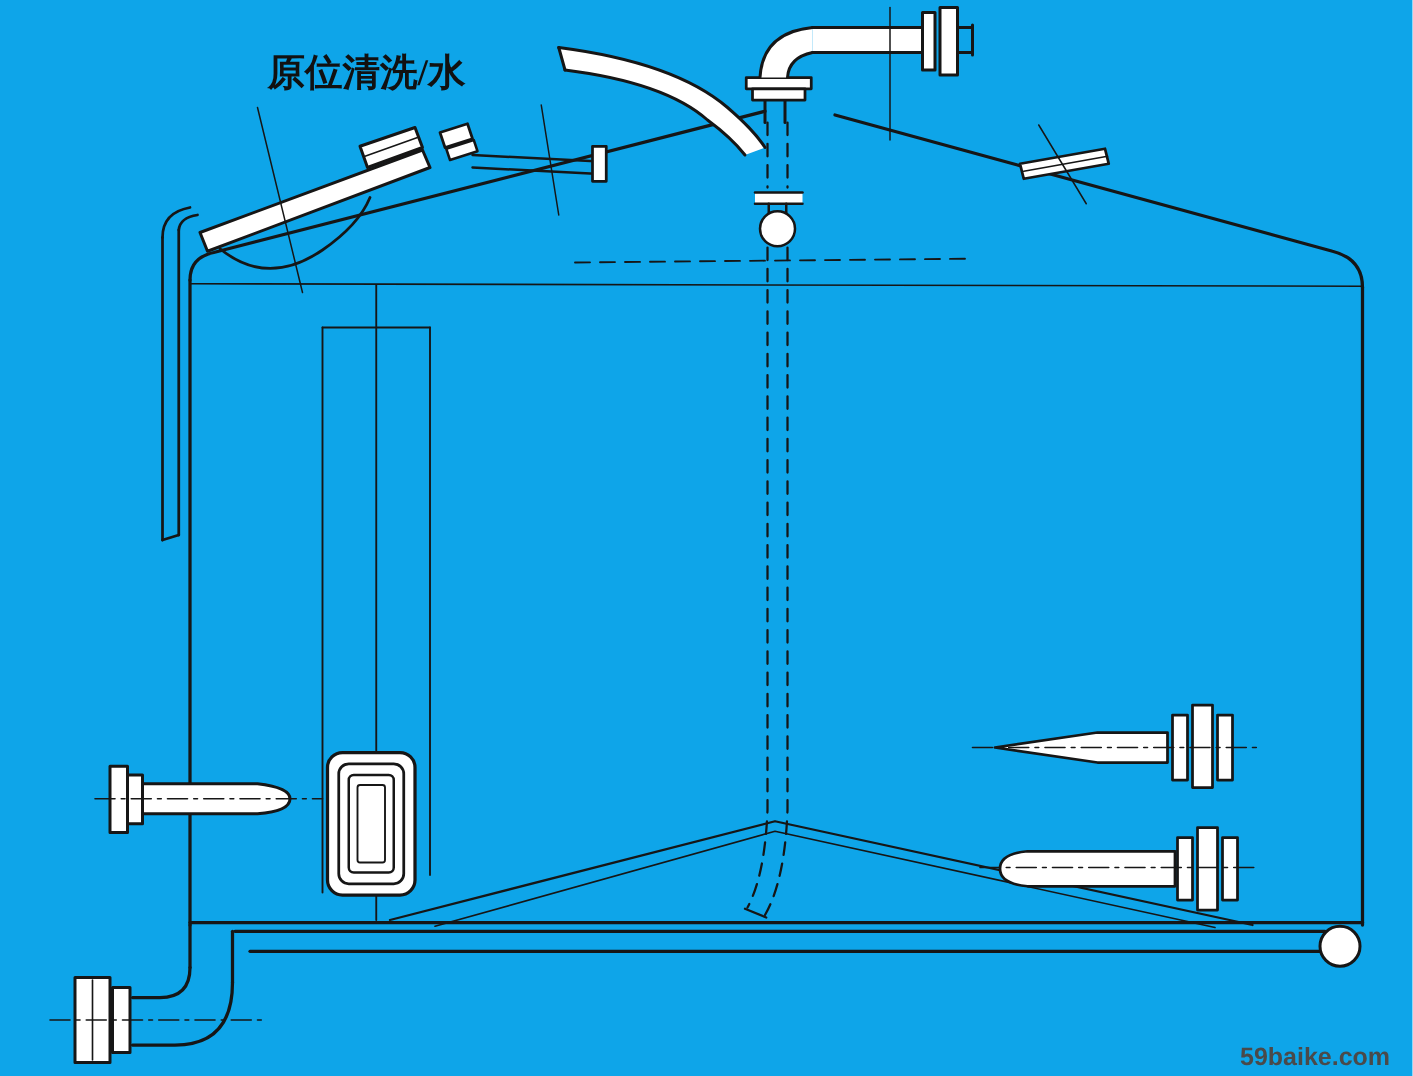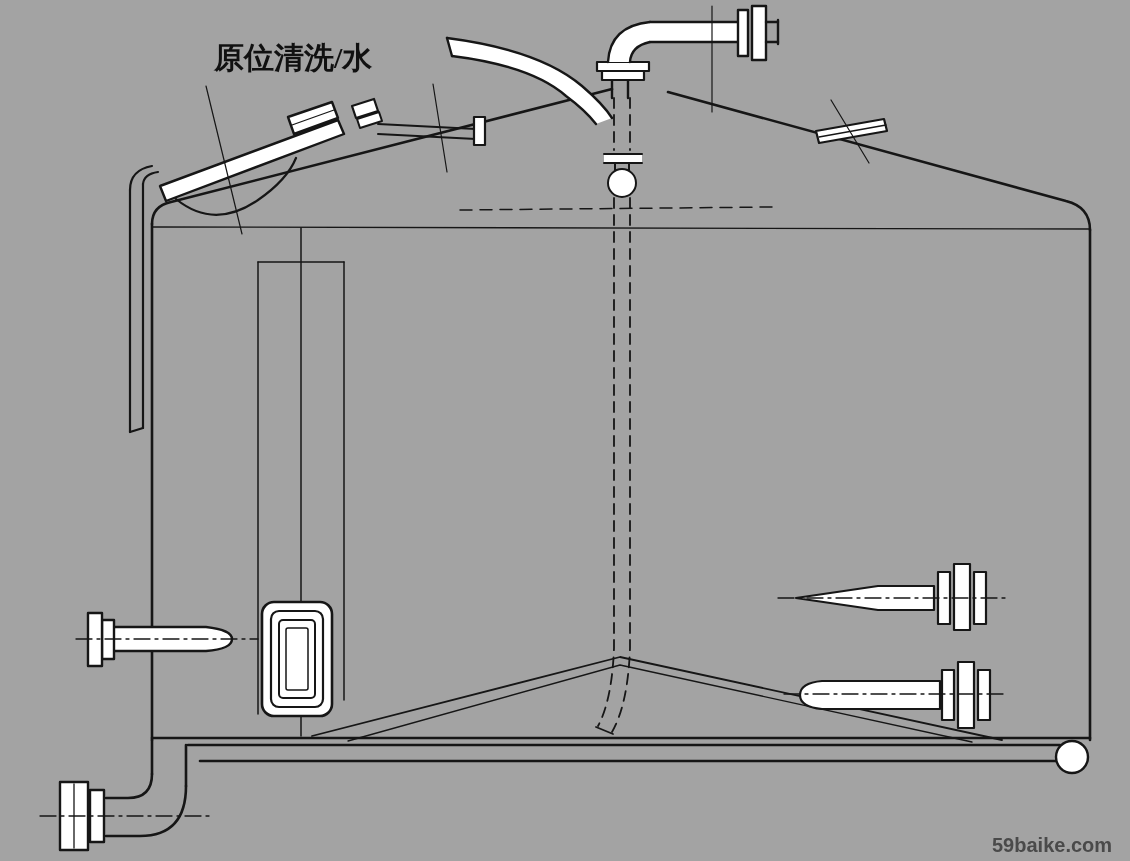--- a/index.html
+++ b/index.html
@@ -1,16 +1,16 @@
 <!DOCTYPE html>
 <html><head>
 <meta charset="utf-8">
 <style>
   html,body{margin:0;padding:0;background:#ffffff;}
-  .canvas{width:1130px;height:861px;position:relative;background:#a3a3a3;overflow:hidden;
+  .canvas{width:1130px;height:861px;position:relative;background:#0ea5e9;overflow:hidden;
           font-family:"Liberation Sans","DejaVu Sans",sans-serif;}
   svg{display:block;}
   svg path, svg rect, svg circle, svg polygon, svg line{
     stroke:#161616; fill:none; stroke-linecap:round; stroke-linejoin:round;
   }
   .w1{stroke-width:1.2px;} .w13{stroke-width:1.3px;} .w15{stroke-width:1.5px;}
   .w18{stroke-width:1.8px;} .w2{stroke-width:2px;} .w22{stroke-width:2.2px;}
   .w24{stroke-width:2.4px;} .w26{stroke-width:2.6px;}
   .fillw{fill:#ffffff;}
   .nostroke{stroke:none;}

